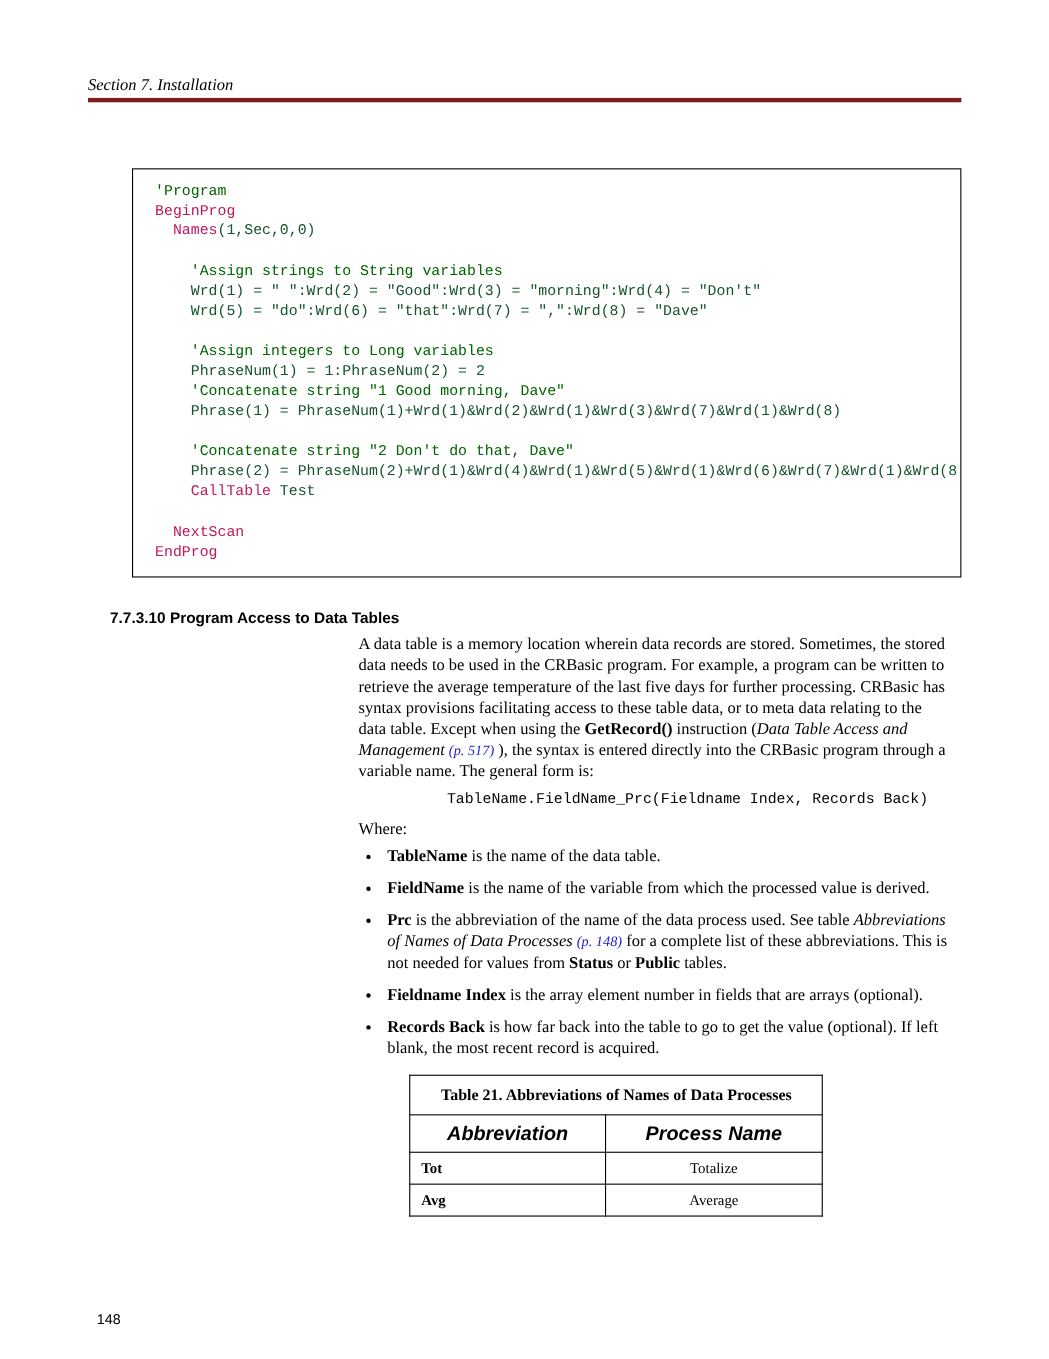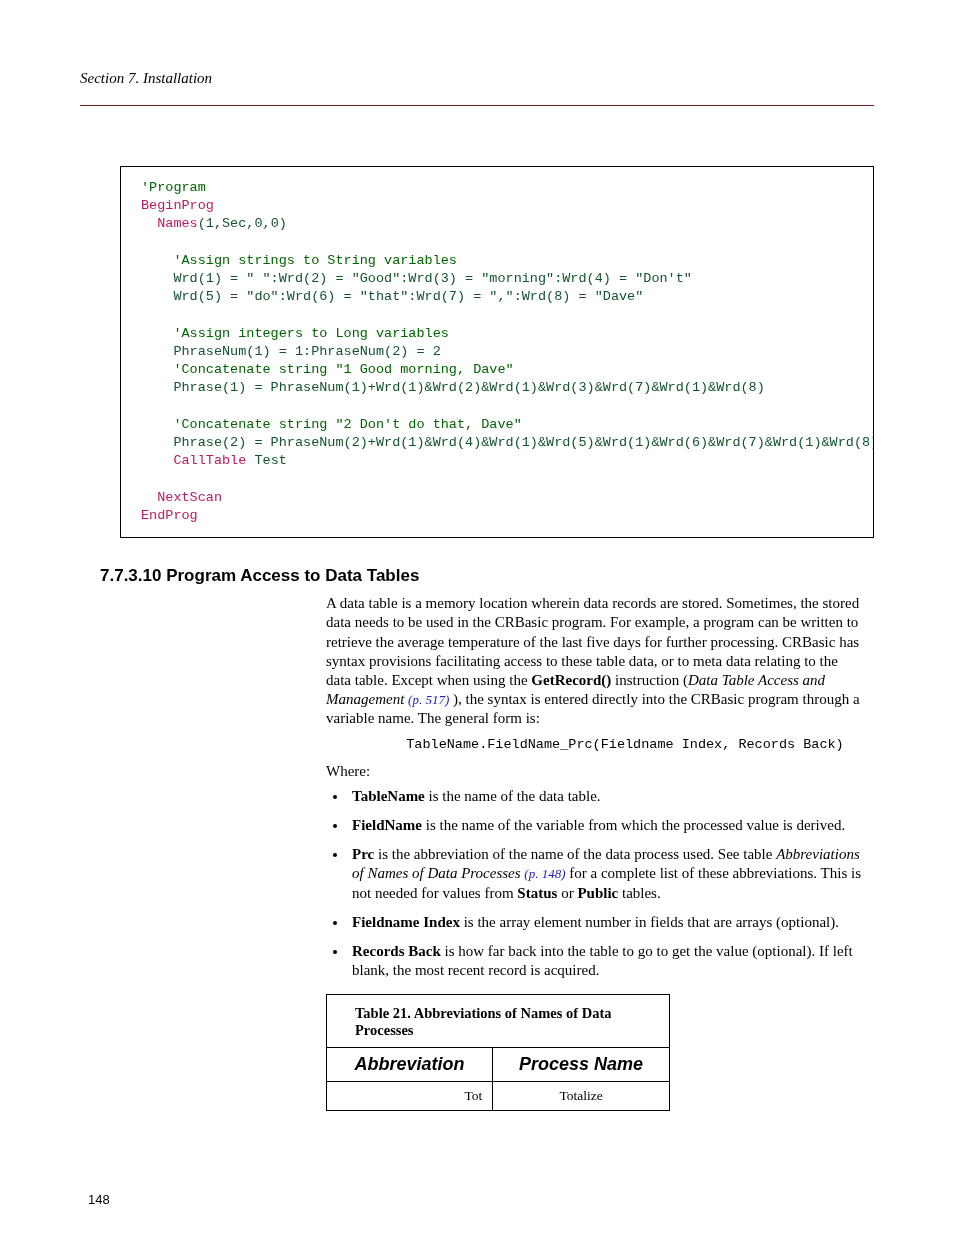--- a/index.html
+++ b/index.html
@@ -13,42 +13,42 @@
   .page {
     width: 954px;
     height: 1235px;
     position: relative;
     box-sizing: border-box;
     padding: 70px 80px 40px 80px;
   }
   .running-head {
     font-style: italic;
     font-size: 15px;
-    border-bottom: 1px solid #7f1d1d;
-    padding-bottom: 18px;
+    border-bottom: 4px solid #7f1d1d;
+    padding-bottom: 2px;
     margin-bottom: 60px;
   }
   .code-box {
     border: 1px solid #000;
     padding: 12px 20px 12px 20px;
     margin-left: 40px;
     margin-right: 0;
     font-family: Consolas, "Courier New", monospace;
     font-size: 13.5px;
     line-height: 1.35;
     white-space: pre;
     overflow: hidden;
   }
   .tok-comment { color: #006400; }
   .tok-keyword { color: #be185d; }
   .tok-plain   { color: #14532d; }
   .section-heading {
     font-family: Arial, Helvetica, sans-serif;
     font-weight: bold;
-    font-size: 17px;
+    font-size: 14px;
     margin-top: 28px;
     margin-bottom: 8px;
     margin-left: 20px;
   }
   .body-col {
     margin-left: 246px;
     margin-right: 10px;
     line-height: 1.28;
   }
   .body-col p { margin: 0 0 6px 0; }
@@ -72,41 +72,42 @@
     color: #1a1acc;
     font-style: italic;
     font-size: 13px;
   }
   .tbl-wrap {
     margin-left: 246px;
     margin-top: 14px;
   }
   table.proc {
     border-collapse: collapse;
-    width: 344px;
+    width: 376px;
+    margin-left: 46px;
   }
   table.proc th, table.proc td {
     border: 1px solid #000;
     padding: 6px 10px;
     font-size: 13.5px;
   }
   table.proc .title-cell {
     font-weight: bold;
     text-align: left;
     font-size: 14.5px;
     padding: 10px 14px 8px 28px;
   }
   table.proc .hdr {
     font-family: Arial, Helvetica, sans-serif;
     font-weight: bold;
     font-style: italic;
     text-align: center;
     font-size: 18px;
   }
-  table.proc .abbr { font-weight: normal; text-align: right; }
+  table.proc .abbr { font-weight: bold; text-align: left; }
   table.proc .pname { text-align: center; }
   .page-num {
     position: absolute;
     bottom: 28px;
     left: 88px;
     font-family: Arial, Helvetica, sans-serif;
     font-size: 13px;
   }
 </style>
 </head>
@@ -170,18 +171,22 @@
         <th colspan="2" class="title-cell">Table 21. Abbreviations of Names of Data Processes</th>
       </tr>
       <tr>
         <th class="hdr">Abbreviation</th>
         <th class="hdr">Process Name</th>
       </tr>
       <tr>
         <td class="abbr">Tot</td>
         <td class="pname">Totalize</td>
       </tr>
+      <tr>
+        <td class="abbr">Avg</td>
+        <td class="pname">Average</td>
+      </tr>
     </tbody>
       </table>
   </div>
 
   <div class="page-num">148</div>
 </div>
 
 </body></html>

